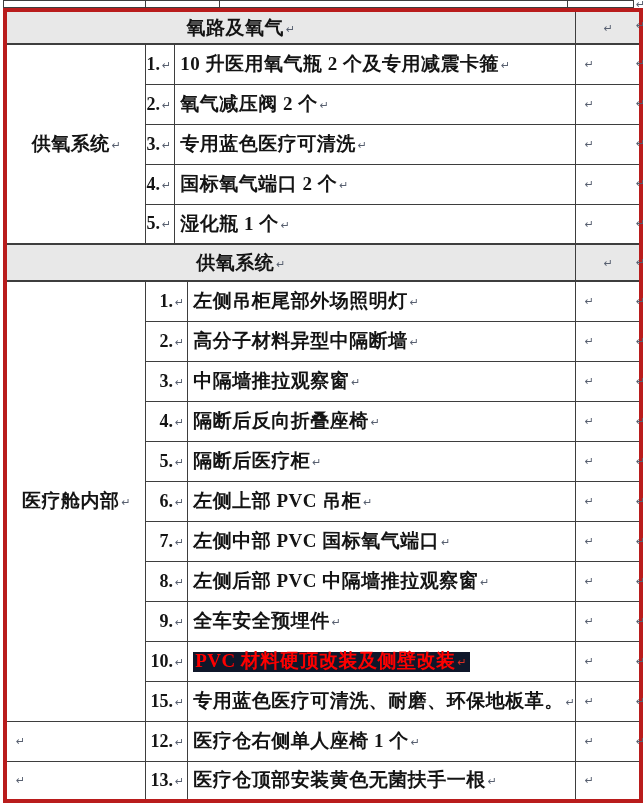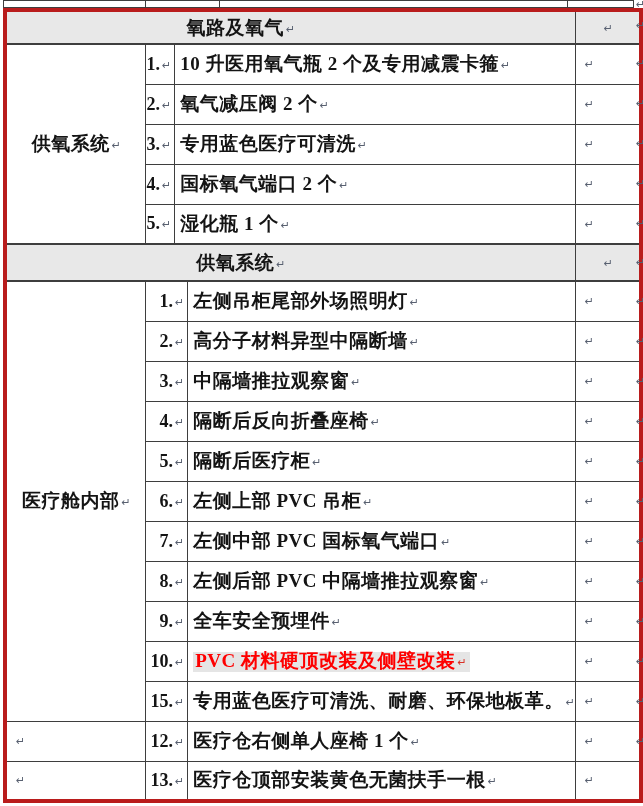--- a/index.html
+++ b/index.html
@@ -19,21 +19,21 @@
   .hcell{text-align:center;padding-right:100px;}
   .catcell{text-align:center;margin-left:40px;}
   .numcell{text-align:right;padding-right:3px;}
   .numcell .txt{font-size:18px;letter-spacing:0;}
   .textcell{padding-left:5px;white-space:nowrap;overflow:hidden;}
   .catempty{padding-left:7px;}
   .ecell{padding-left:7px;}
   .ecell.center{padding-left:0;text-align:center;}
   .pmark{font-size:11px;color:#586070;font-family:"DejaVu Sans",sans-serif;
          margin-left:2px;vertical-align:1px;}
-  .hl{background:#e5e5e5;padding:1px 3px 2px 2px;}
+  .hl{background:#0f172a;padding:1px 3px 2px 2px;}
   .hl .txt{color:#fe0000;}
   .hl .pmark{color:#d93025;}
   .gutter{position:absolute;left:636px;top:0;width:7px;}
   .gslot{display:flex;align-items:center;overflow:hidden;}
   .gslot .pmark{margin:0;}
   .gs8{height:8px;}
   .gs35{height:35px;}
   .gs40{height:40px;}
   .gs38{height:38px;}
 </style>

